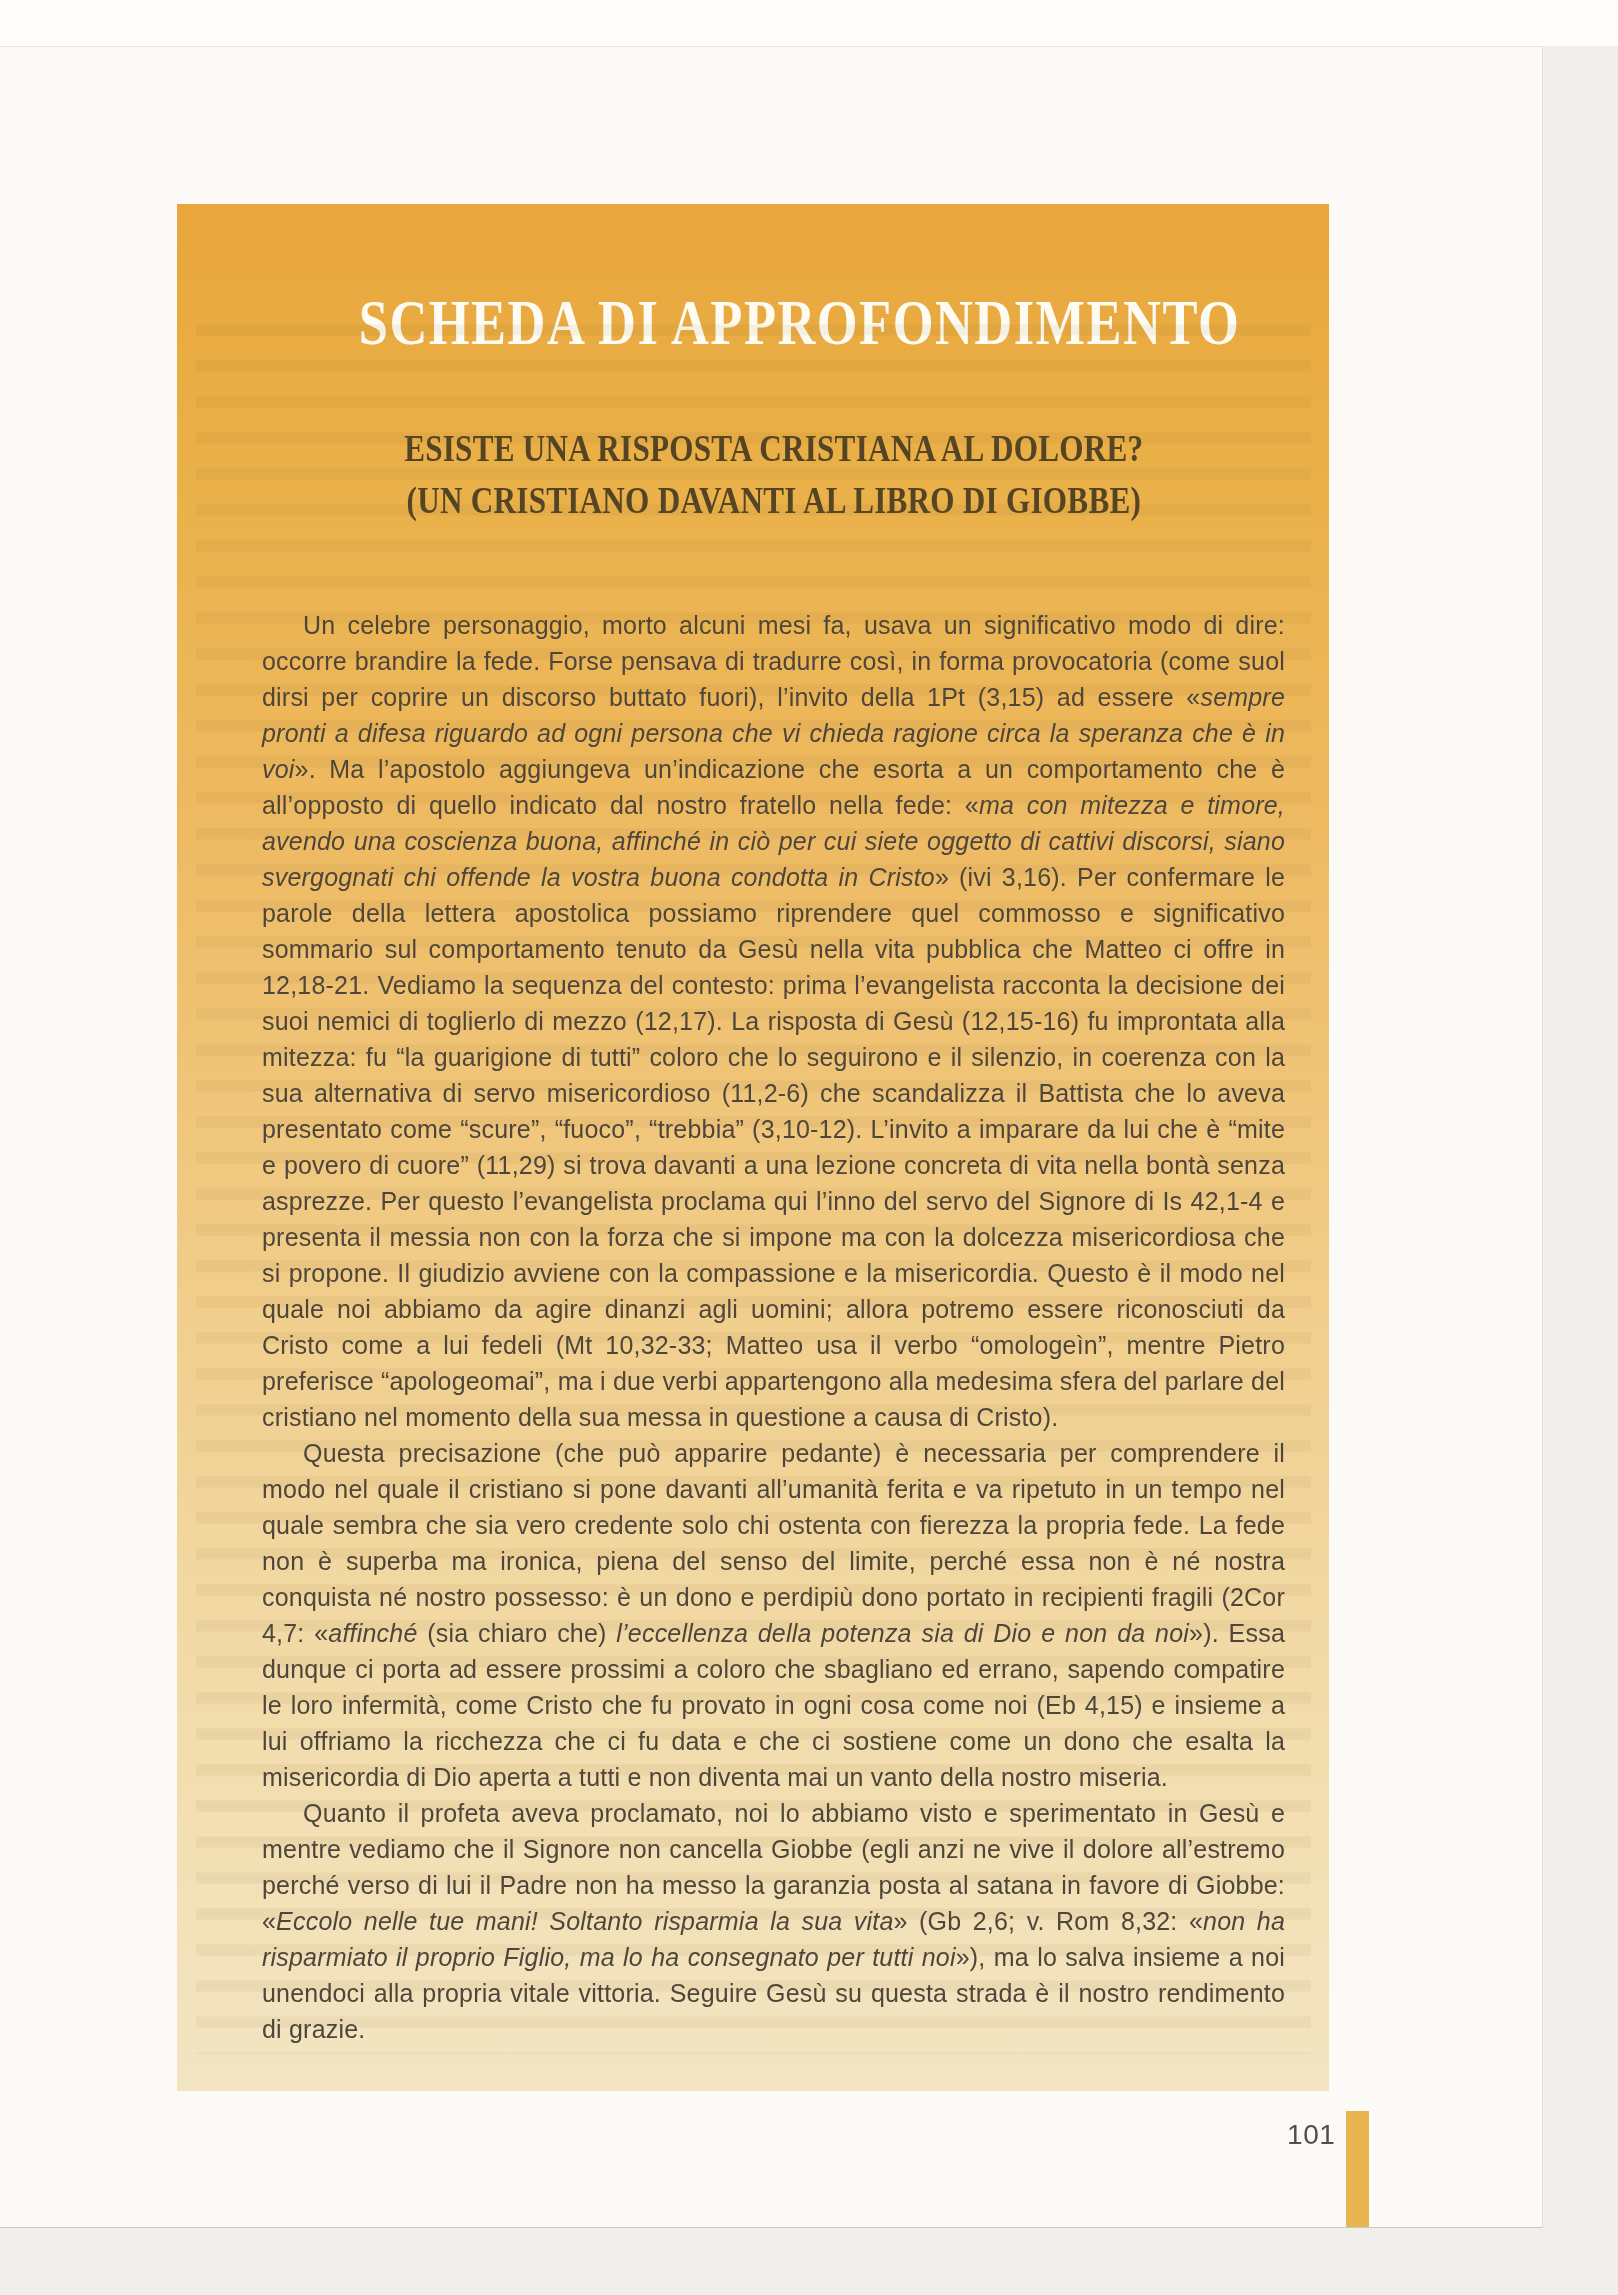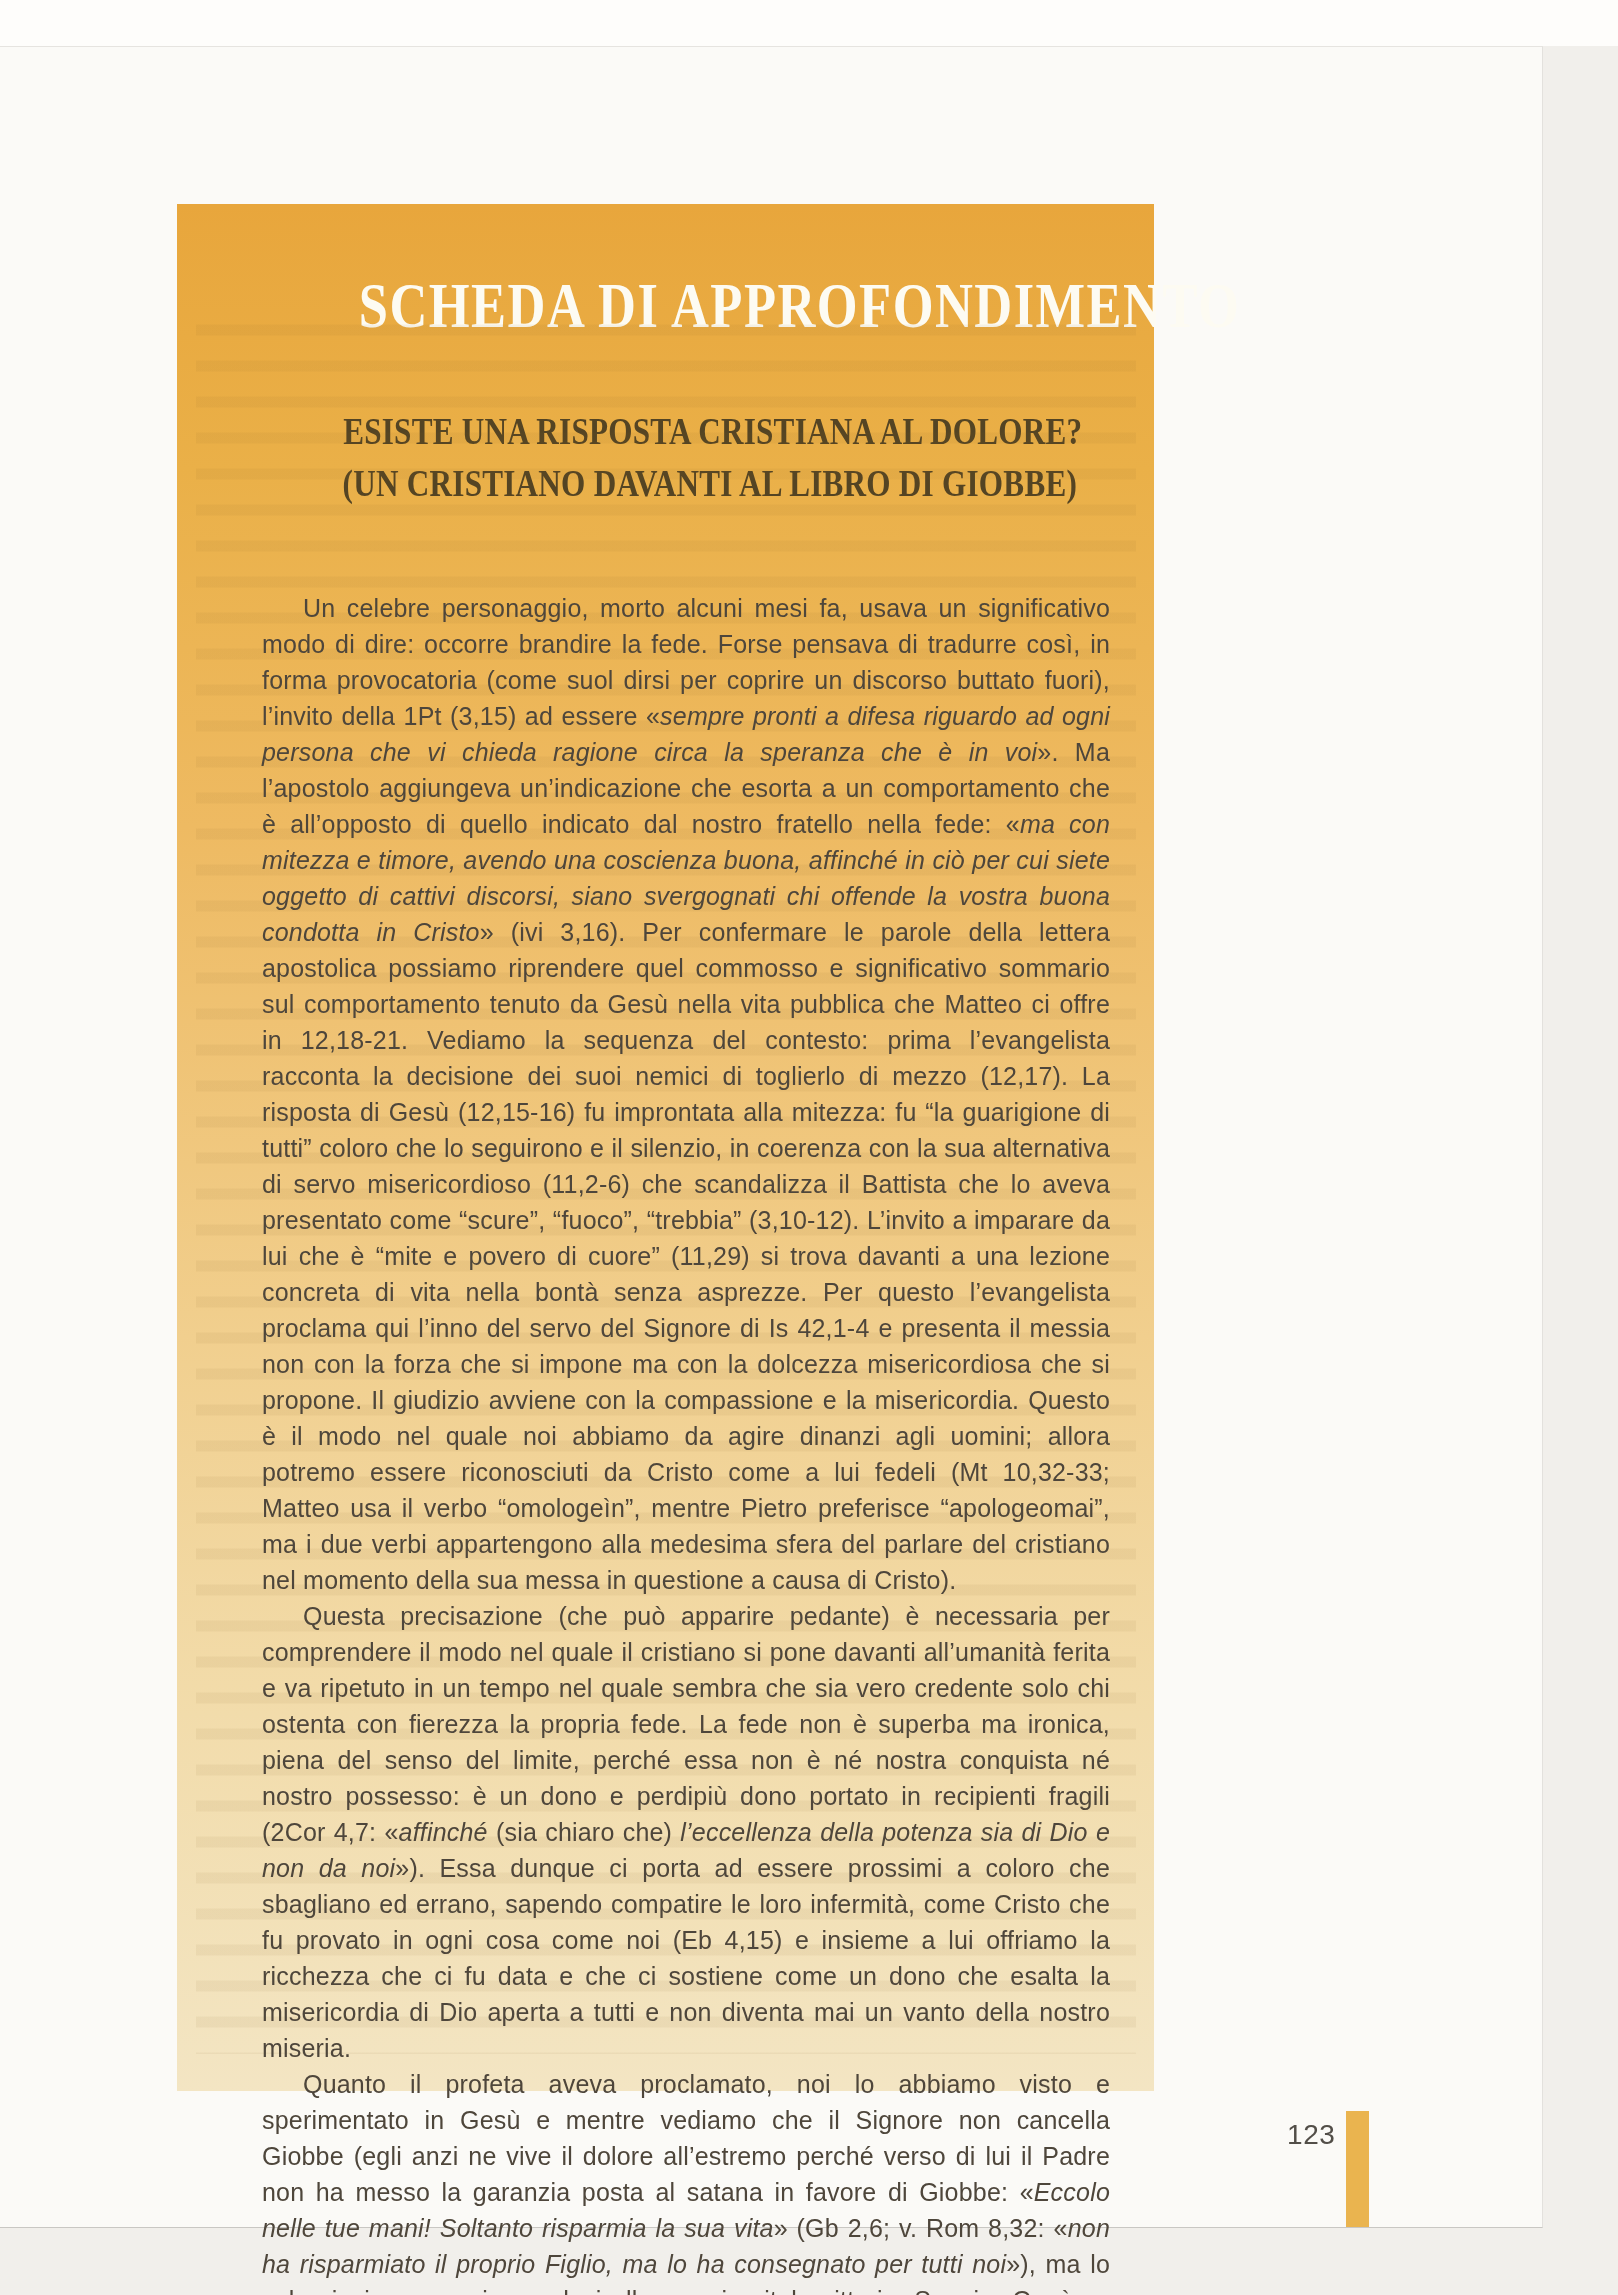--- a/index.html
+++ b/index.html
@@ -22,26 +22,26 @@
     background: #fbfaf7;
     border-top: 1.2px solid #e6e4e0;
     border-right: 0.6px solid #e3e1dd;
     border-bottom: 1.2px solid #c9c7c3;
     box-sizing: border-box;
   }
 
   
   .panel {
     position: absolute; left: 177px; top: 157px;   
-    width: 977px; height: 1887px;
+    width: 1152px; height: 1887px;
     background: linear-gradient(180deg,
       #e8a63c 0%, #eab048 14%, #eeba62 33%,
       #f1cf8e 60%, #f2dcab 80%, #f3e5c3 100%);
     box-sizing: border-box;
-    padding: 68px 44px 0 85px;
+    padding: 85px 44px 0 85px;
   }
   
   .panel::after {
     content: "";
     position: absolute; inset: 99px 18.5px 37px 18.5px;
     background:
       repeating-linear-gradient(180deg,
         transparent 0px, transparent 21px,
         rgba(128, 92, 34, 0.07) 22px, rgba(128, 92, 34, 0.07) 32px,
         transparent 33px, transparent 36px);
@@ -138,15 +138,15 @@
 
     <div class="body-text">
         <p><span>Un celebre personaggio, morto alcuni mesi fa, usava un significativo modo di dire: occorre brandire la fede. Forse pensava di tradurre così, in forma provocatoria (come suol dirsi per coprire un discorso buttato fuori), l’invito della 1Pt (3,15) ad essere «</span><em>sempre pronti a difesa riguardo ad ogni persona che vi chieda ragione circa la speranza che è in voi</em><span>». Ma l’apostolo aggiungeva un’indicazione che esorta a un comportamento che è all’opposto di quello indicato dal nostro fratello nella fede: «</span><em>ma con mitezza e timore, avendo una coscienza buona, affinché in ciò per cui siete oggetto di cattivi discorsi, siano svergognati chi offende la vostra buona condotta in Cristo</em><span>» (ivi 3,16). Per confermare le parole della lettera apostolica possiamo riprendere quel commosso e significativo sommario sul comportamento tenuto da Gesù nella vita pubblica che Matteo ci offre in 12,18-21. Vediamo la sequenza del contesto: prima l’evangelista racconta la decisione dei suoi nemici di toglierlo di mezzo (12,17). La risposta di Gesù (12,15-16) fu improntata alla mitezza: fu “la guarigione di tutti” coloro che lo seguirono e il silenzio, in coerenza con la sua alternativa di servo misericordioso (11,2-6) che scandalizza il Battista che lo aveva presentato come “scure”, “fuoco”, “trebbia” (3,10-12). L’invito a imparare da lui che è “mite e povero di cuore” (11,29) si trova davanti a una lezione concreta di vita nella bontà senza asprezze. Per questo l’evangelista proclama qui l’inno del servo del Signore di Is 42,1-4 e presenta il messia non con la forza che si impone ma con la dolcezza misericordiosa che si propone. Il giudizio avviene con la compassione e la misericordia. Questo è il modo nel quale noi abbiamo da agire dinanzi agli uomini; allora potremo essere riconosciuti da Cristo come a lui fedeli (Mt 10,32-33; Matteo usa il verbo “omologeìn”, mentre Pietro preferisce “apologeomai”, ma i due verbi appartengono alla medesima sfera del parlare del cristiano nel momento della sua messa in questione a causa di Cristo).</span></p>
         <p><span>Questa precisazione (che può apparire pedante) è necessaria per comprendere il modo nel quale il cristiano si pone davanti all’umanità ferita e va ripetuto in un tempo nel quale sembra che sia vero credente solo chi ostenta con fierezza la propria fede. La fede non è superba ma ironica, piena del senso del limite, perché essa non è né nostra conquista né nostro possesso: è un dono e perdipiù dono portato in recipienti fragili (2Cor 4,7: «</span><em>affinché</em><span> (sia chiaro che) </span><em>l’eccellenza della potenza sia di Dio e non da noi</em><span>»). Essa dunque ci porta ad essere prossimi a coloro che sbagliano ed errano, sapendo compatire le loro infermità, come Cristo che fu provato in ogni cosa come noi (Eb 4,15) e insieme a lui offriamo la ricchezza che ci fu data e che ci sostiene come un dono che esalta la misericordia di Dio aperta a tutti e non diventa mai un vanto della nostro miseria.</span></p>
         <p><span>Quanto il profeta aveva proclamato, noi lo abbiamo visto e sperimentato in Gesù e mentre vediamo che il Signore non cancella Giobbe (egli anzi ne vive il dolore all’estremo perché verso di lui il Padre non ha messo la garanzia posta al satana in favore di Giobbe: «</span><em>Eccolo nelle tue mani! Soltanto risparmia la sua vita</em><span>» (Gb 2,6; v. Rom 8,32: «</span><em>non ha risparmiato il proprio Figlio, ma lo ha consegnato per tutti noi</em><span>»), ma lo salva insieme a noi unendoci alla propria vitale vittoria. Seguire Gesù su questa strada è il nostro rendimento di grazie.</span></p>
       </div>
 
   </div>
 </div>
 
-<div class="page-number">123</div>
+<div class="page-number">101</div>
 <div class="footer-bar"></div>
 
 
 </body></html>

